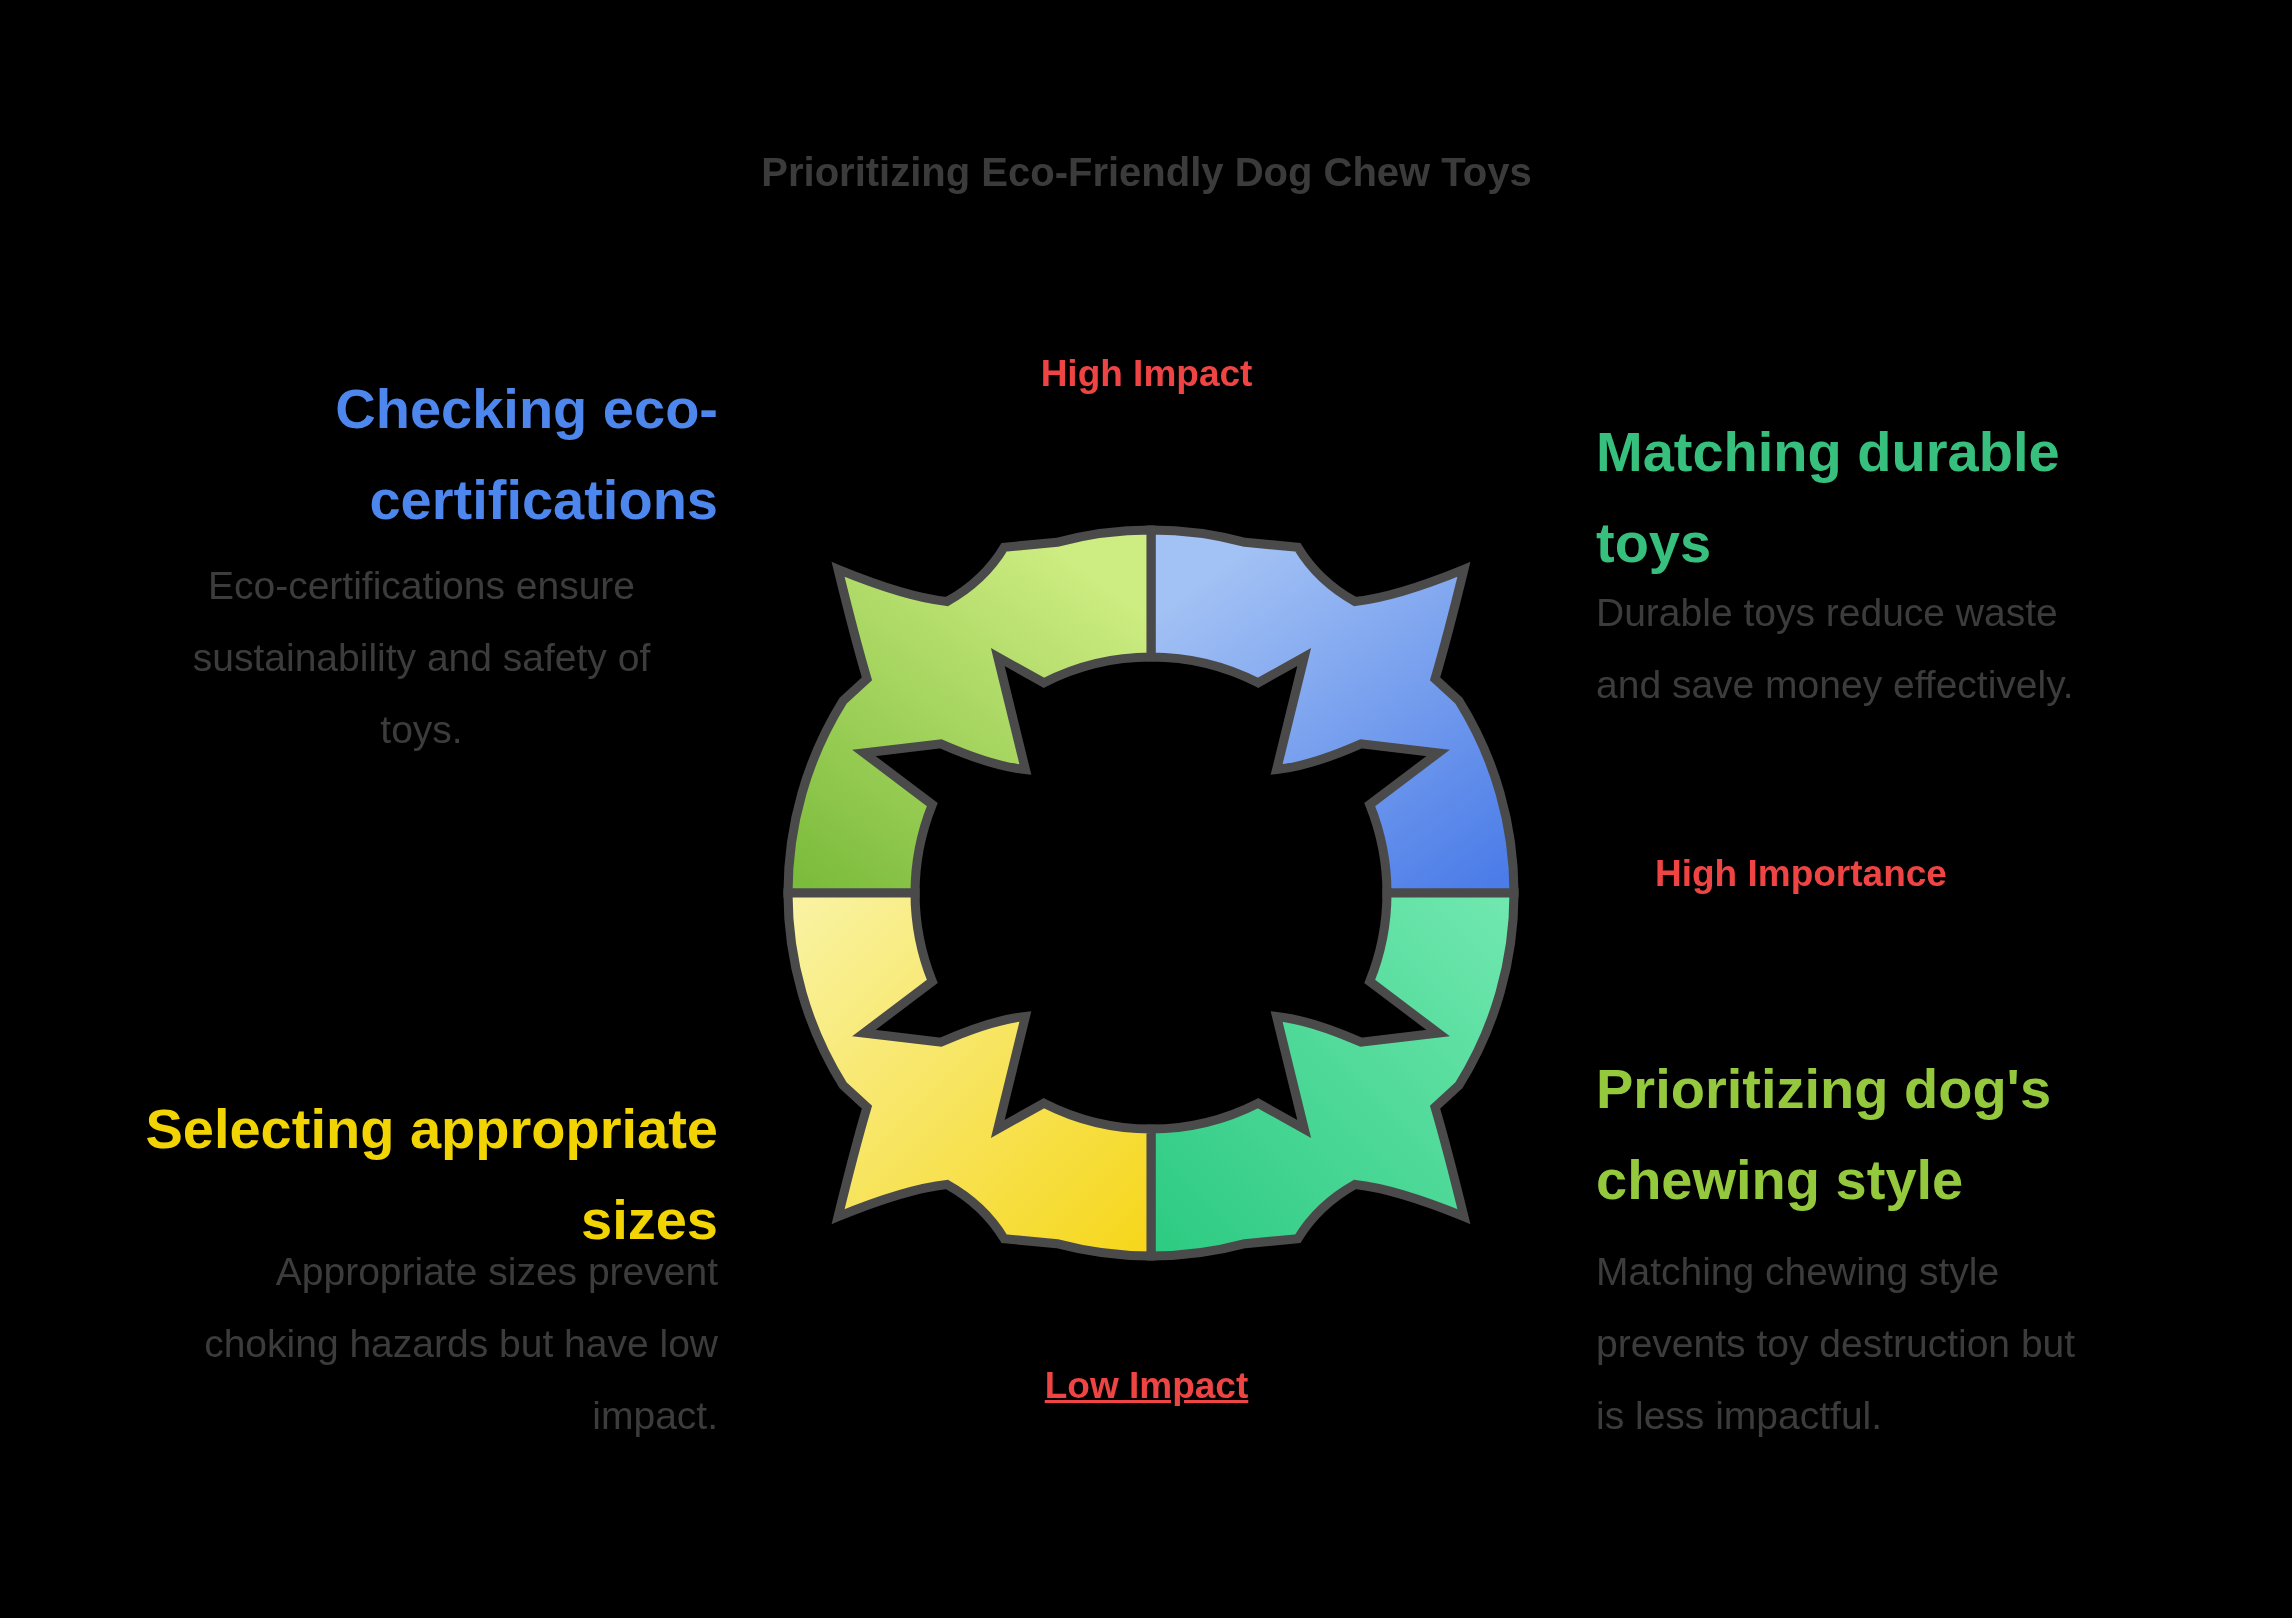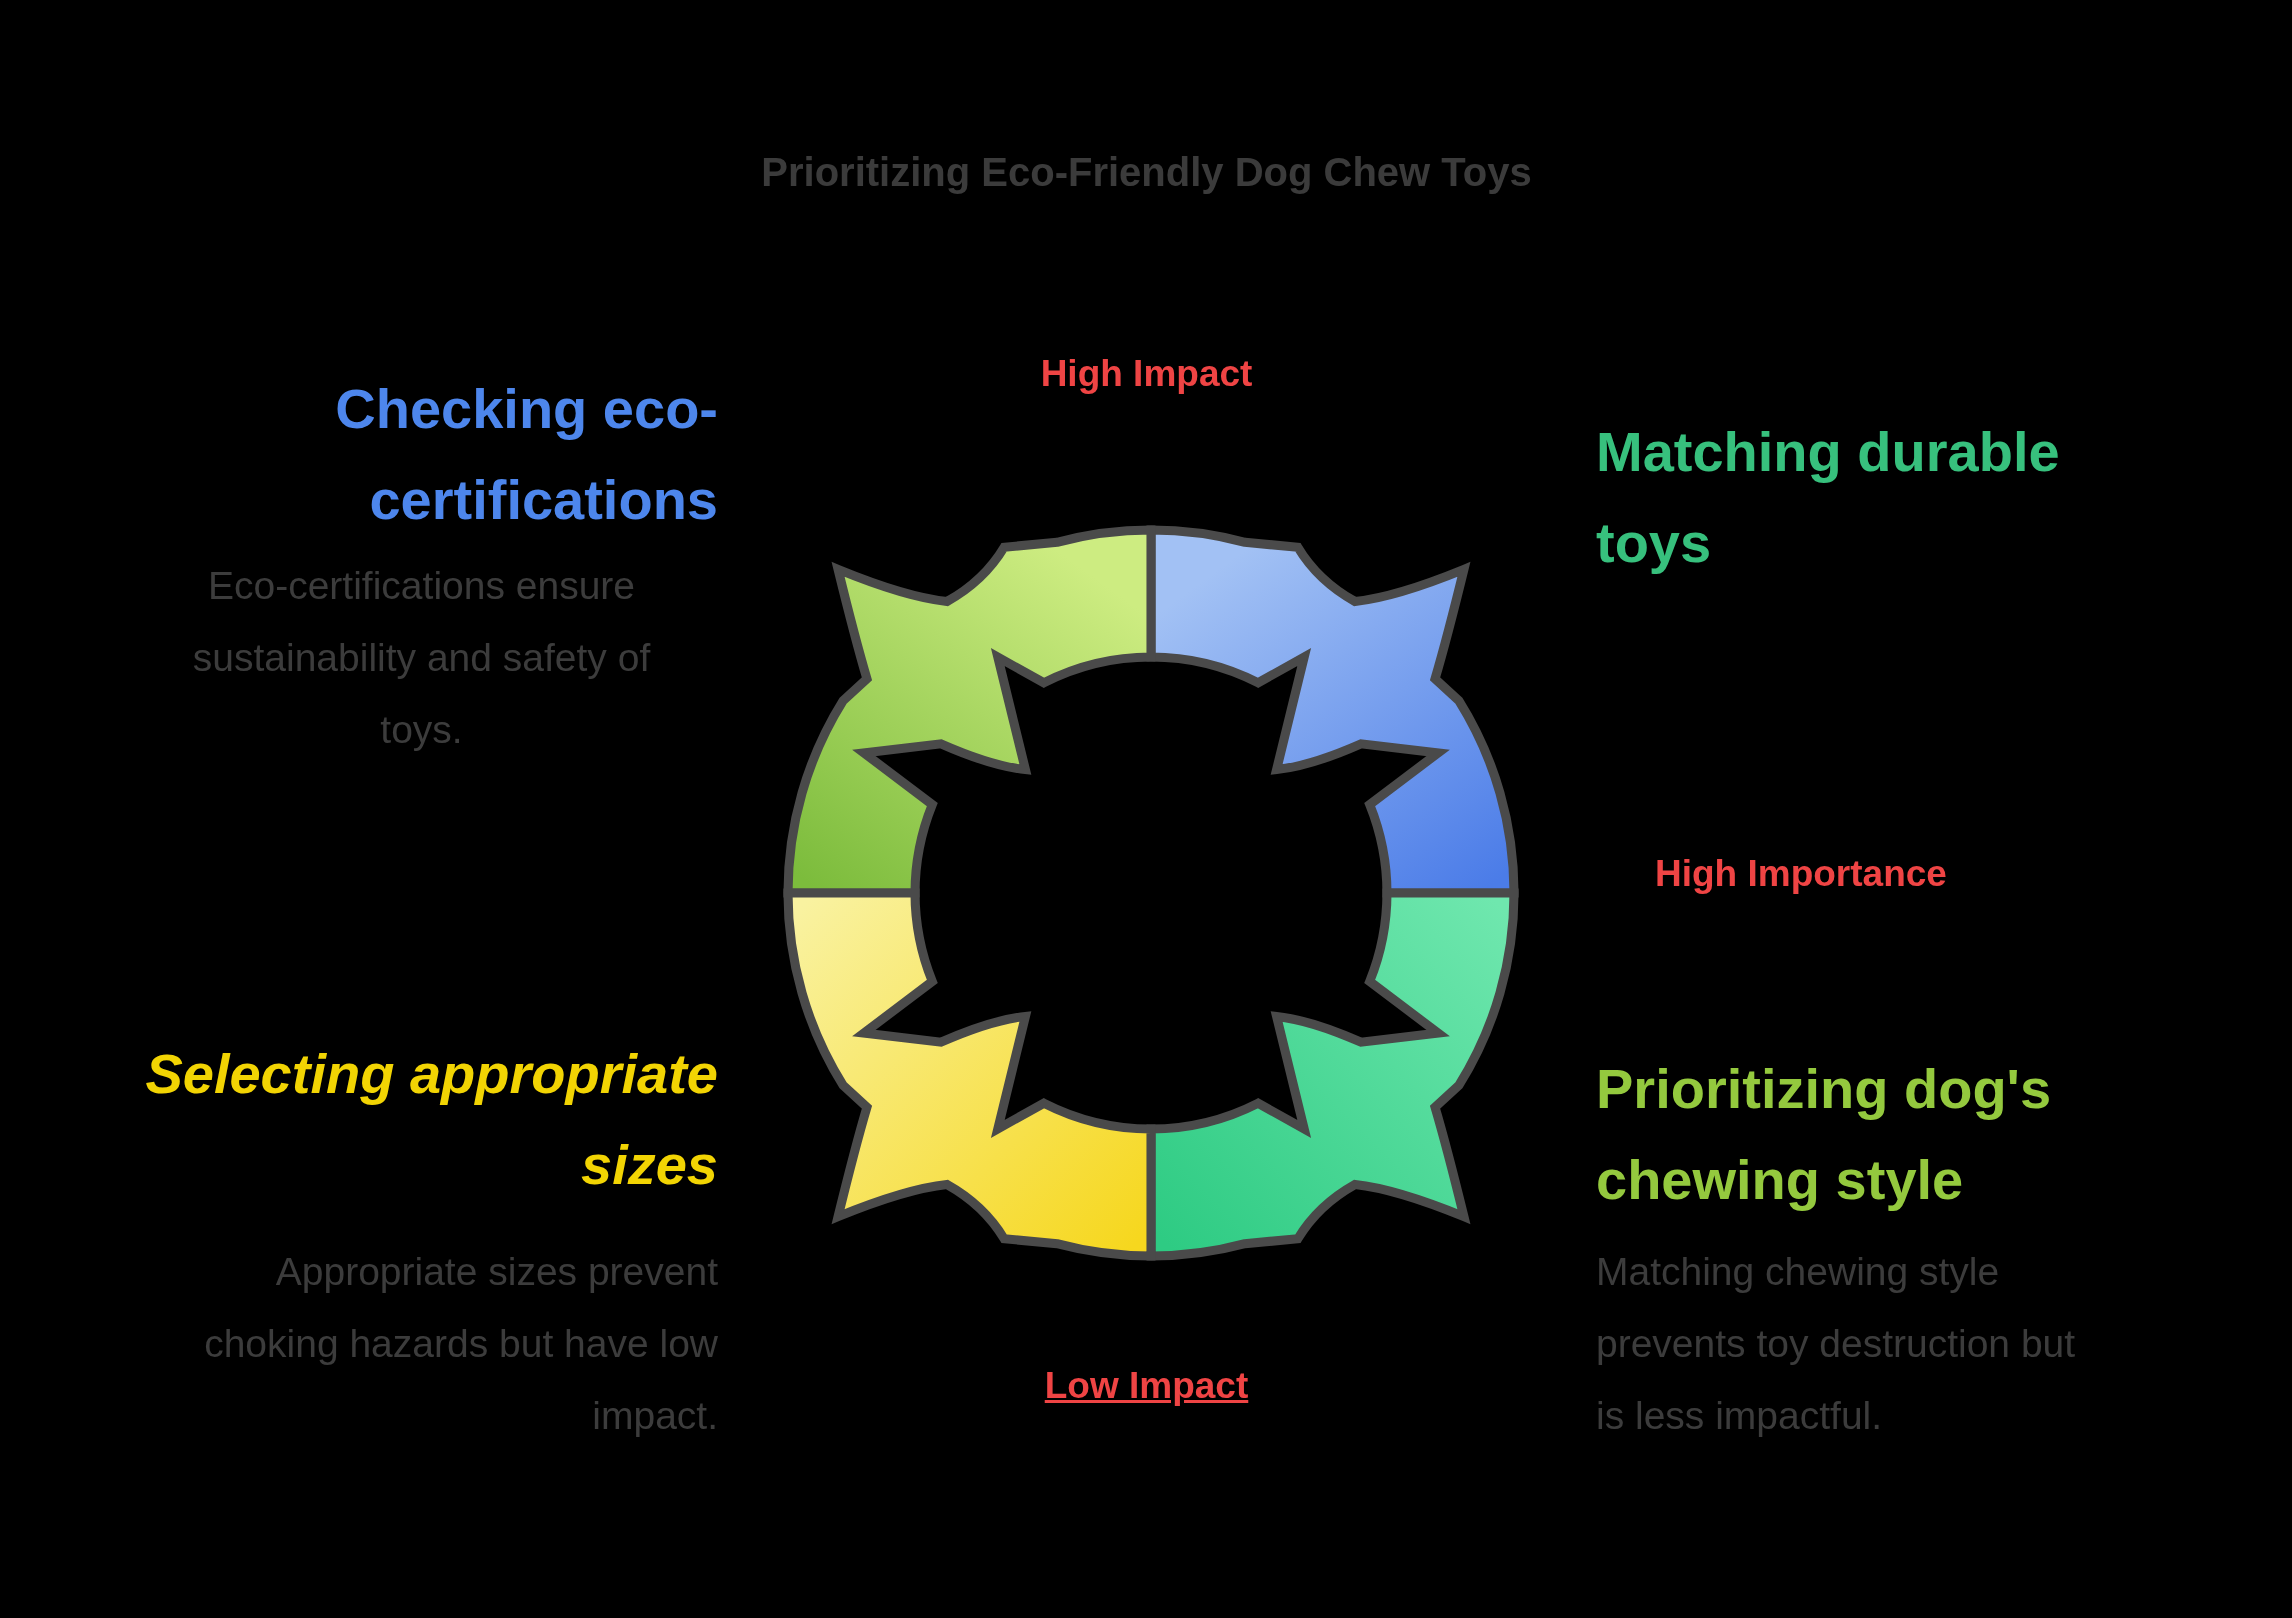--- a/index.html
+++ b/index.html
@@ -52,21 +52,21 @@
     color: #3c3c3c;
     white-space: pre-line;
   }
   .align-r { text-align: right; }
   .align-l { text-align: left; }
 
   .q-tl-heading { left: 143px;  width: 575px; top: 364px;  }
   .q-tl-body    { left: 125px;  width: 593px; top: 550px; text-align: center;  }
   .q-tr-heading { left: 1596px; width: 627px; top: 407px;  }
   .q-tr-body    { left: 1596px; width: 645px; top: 577px;  }
-  .q-bl-heading { left: 73px;   width: 645px; top: 1029px; font-style: italic; }
+  .q-bl-heading { left: 73px;   width: 645px; top: 1084px; }
   .q-bl-body    { left: 91px;  width: 627px; top: 1236px; }
   .q-br-heading { left: 1596px; width: 645px; top: 1044px; }
   .q-br-body    { left: 1596px; width: 645px; top: 1236px; }
 
   .cycle-svg {
     left: 670px;
     top: 412px;
     width: 962px;
     height: 962px;
   }
@@ -83,20 +83,22 @@
   <div class="abs axis-label axis-right">High Importance</div>
 
   <div class="abs q-heading align-r q-tl-heading" style="color: rgb(77, 134, 236);">Checking eco-
 certifications</div>
   <div class="abs q-body align-r q-tl-body">Eco-certifications ensure
 sustainability and safety of
 toys.</div>
 
   <div class="abs q-heading align-l q-tr-heading" style="color: rgb(55, 192, 125);">Matching durable
 toys</div>
+  <div class="abs q-body align-l q-tr-body">Durable toys reduce waste
+and save money effectively.</div>
 
   <div class="abs q-heading align-r q-bl-heading" style="color: rgb(242, 212, 3);">Selecting appropriate
 sizes</div>
   <div class="abs q-body align-r q-bl-body">Appropriate sizes prevent
 choking hazards but have low
 impact.</div>
 
   <div class="abs q-heading align-l q-br-heading" style="color: rgb(148, 201, 62);">Prioritizing dog's
 chewing style</div>
   <div class="abs q-body align-l q-br-body">Matching chewing style

